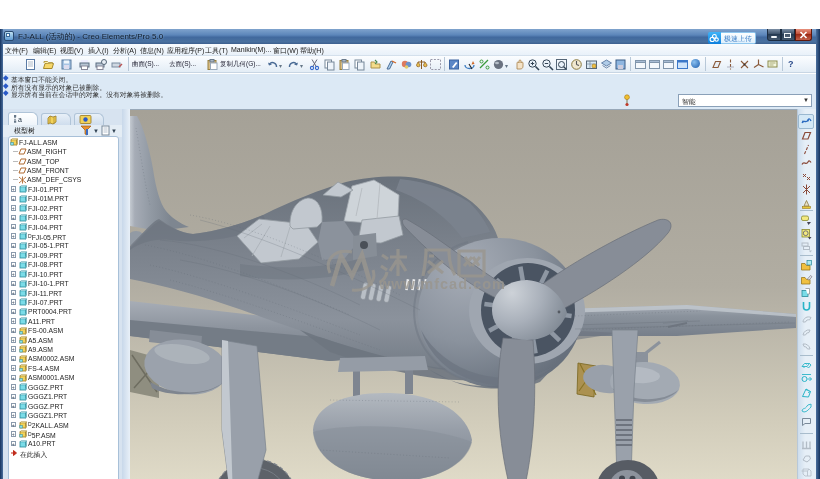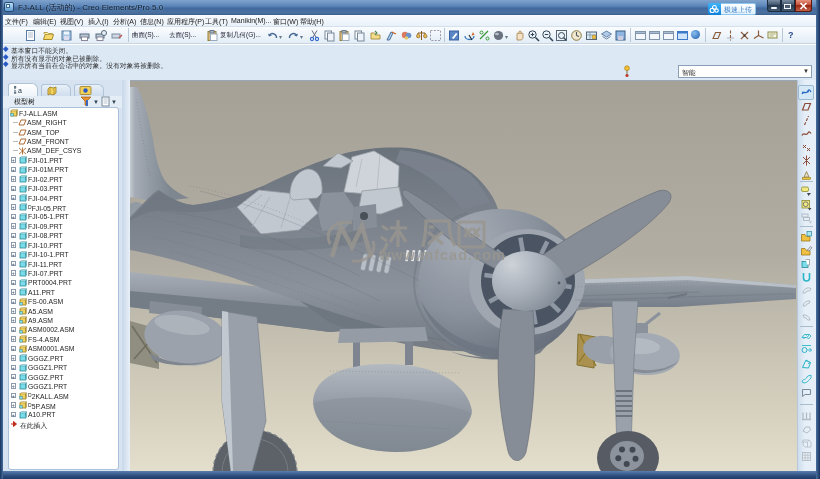--- a/index.html
+++ b/index.html
@@ -1,16 +1,16 @@
 <!DOCTYPE html>
 <html><head><meta charset="utf-8"><style>
 *{margin:0;padding:0;box-sizing:border-box;}
 html,body{width:820px;height:479px;overflow:hidden;font-family:"Liberation Sans",sans-serif;}
 .abs{position:absolute;}
-#win{position:relative;width:820px;height:410px;background:#86efac;}
+#win{position:relative;width:820px;height:410px;background:#86efac;margin-top:29px;}
 </style></head><body>
 <div id="win">
 
 <div class="abs" style="left:0;top:0;width:820px;height:15px;background:linear-gradient(#7fa3cd 0%,#5c86ba 40%,#41699e 55%,#4a719f 85%,#3c5f8e 100%);"></div>
 <div class="abs" style="left:4px;top:2px;width:10px;height:10px;background:linear-gradient(#bfe1f2,#5f9bd4);border:1px solid #2a4a70;border-radius:2px;"></div>
 <div class="abs" style="left:6px;top:4px;width:4px;height:4px;background:#f4fbff;border:1px solid #3a6a9a;"></div>
 <div class="abs" style="left:18px;top:2px;font-size:8px;color:#0c1828;text-shadow:0 0 2px #9ec0e2;white-space:nowrap;">FJ-ALL (活动的) - Creo Elements/Pro 5.0</div>
 
 <div class="abs" style="left:708px;top:3px;width:13px;height:12px;background:linear-gradient(#3fb4f8,#0e7fdd);border-radius:2px 0 0 2px;"></div>
 <svg class="abs" style="left:709px;top:4px;" width="11" height="10" viewBox="0 0 11 10">

